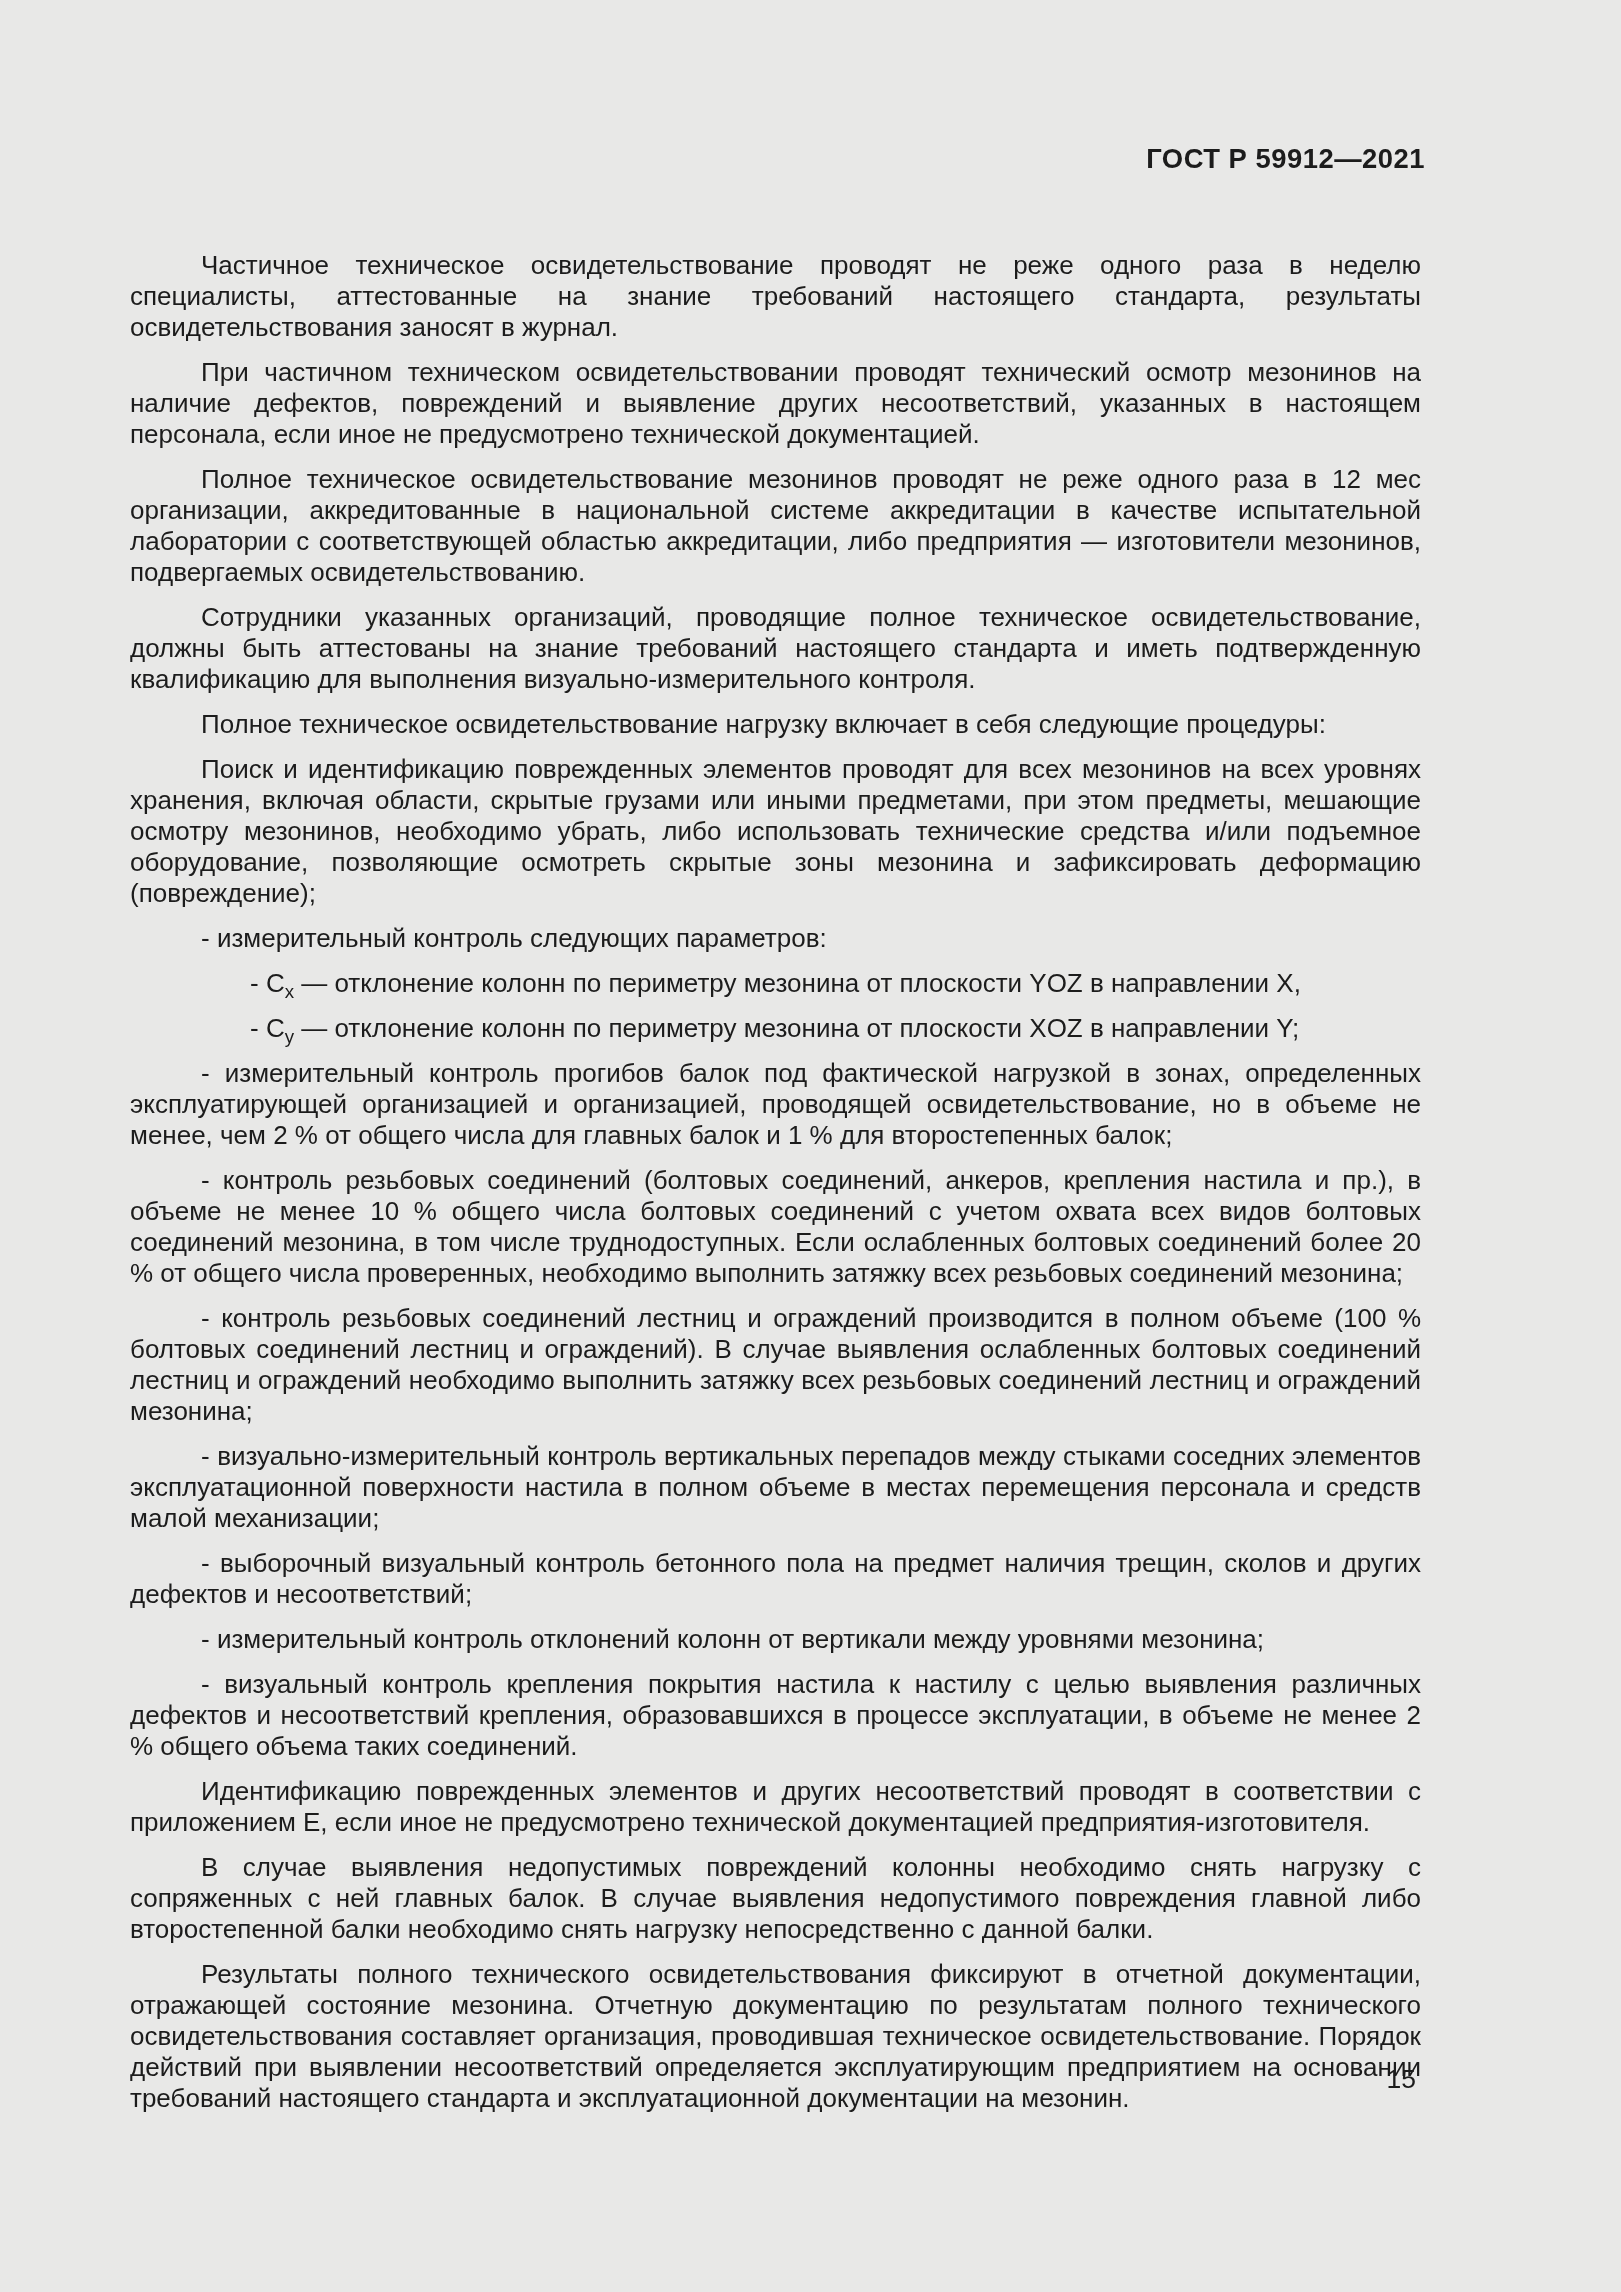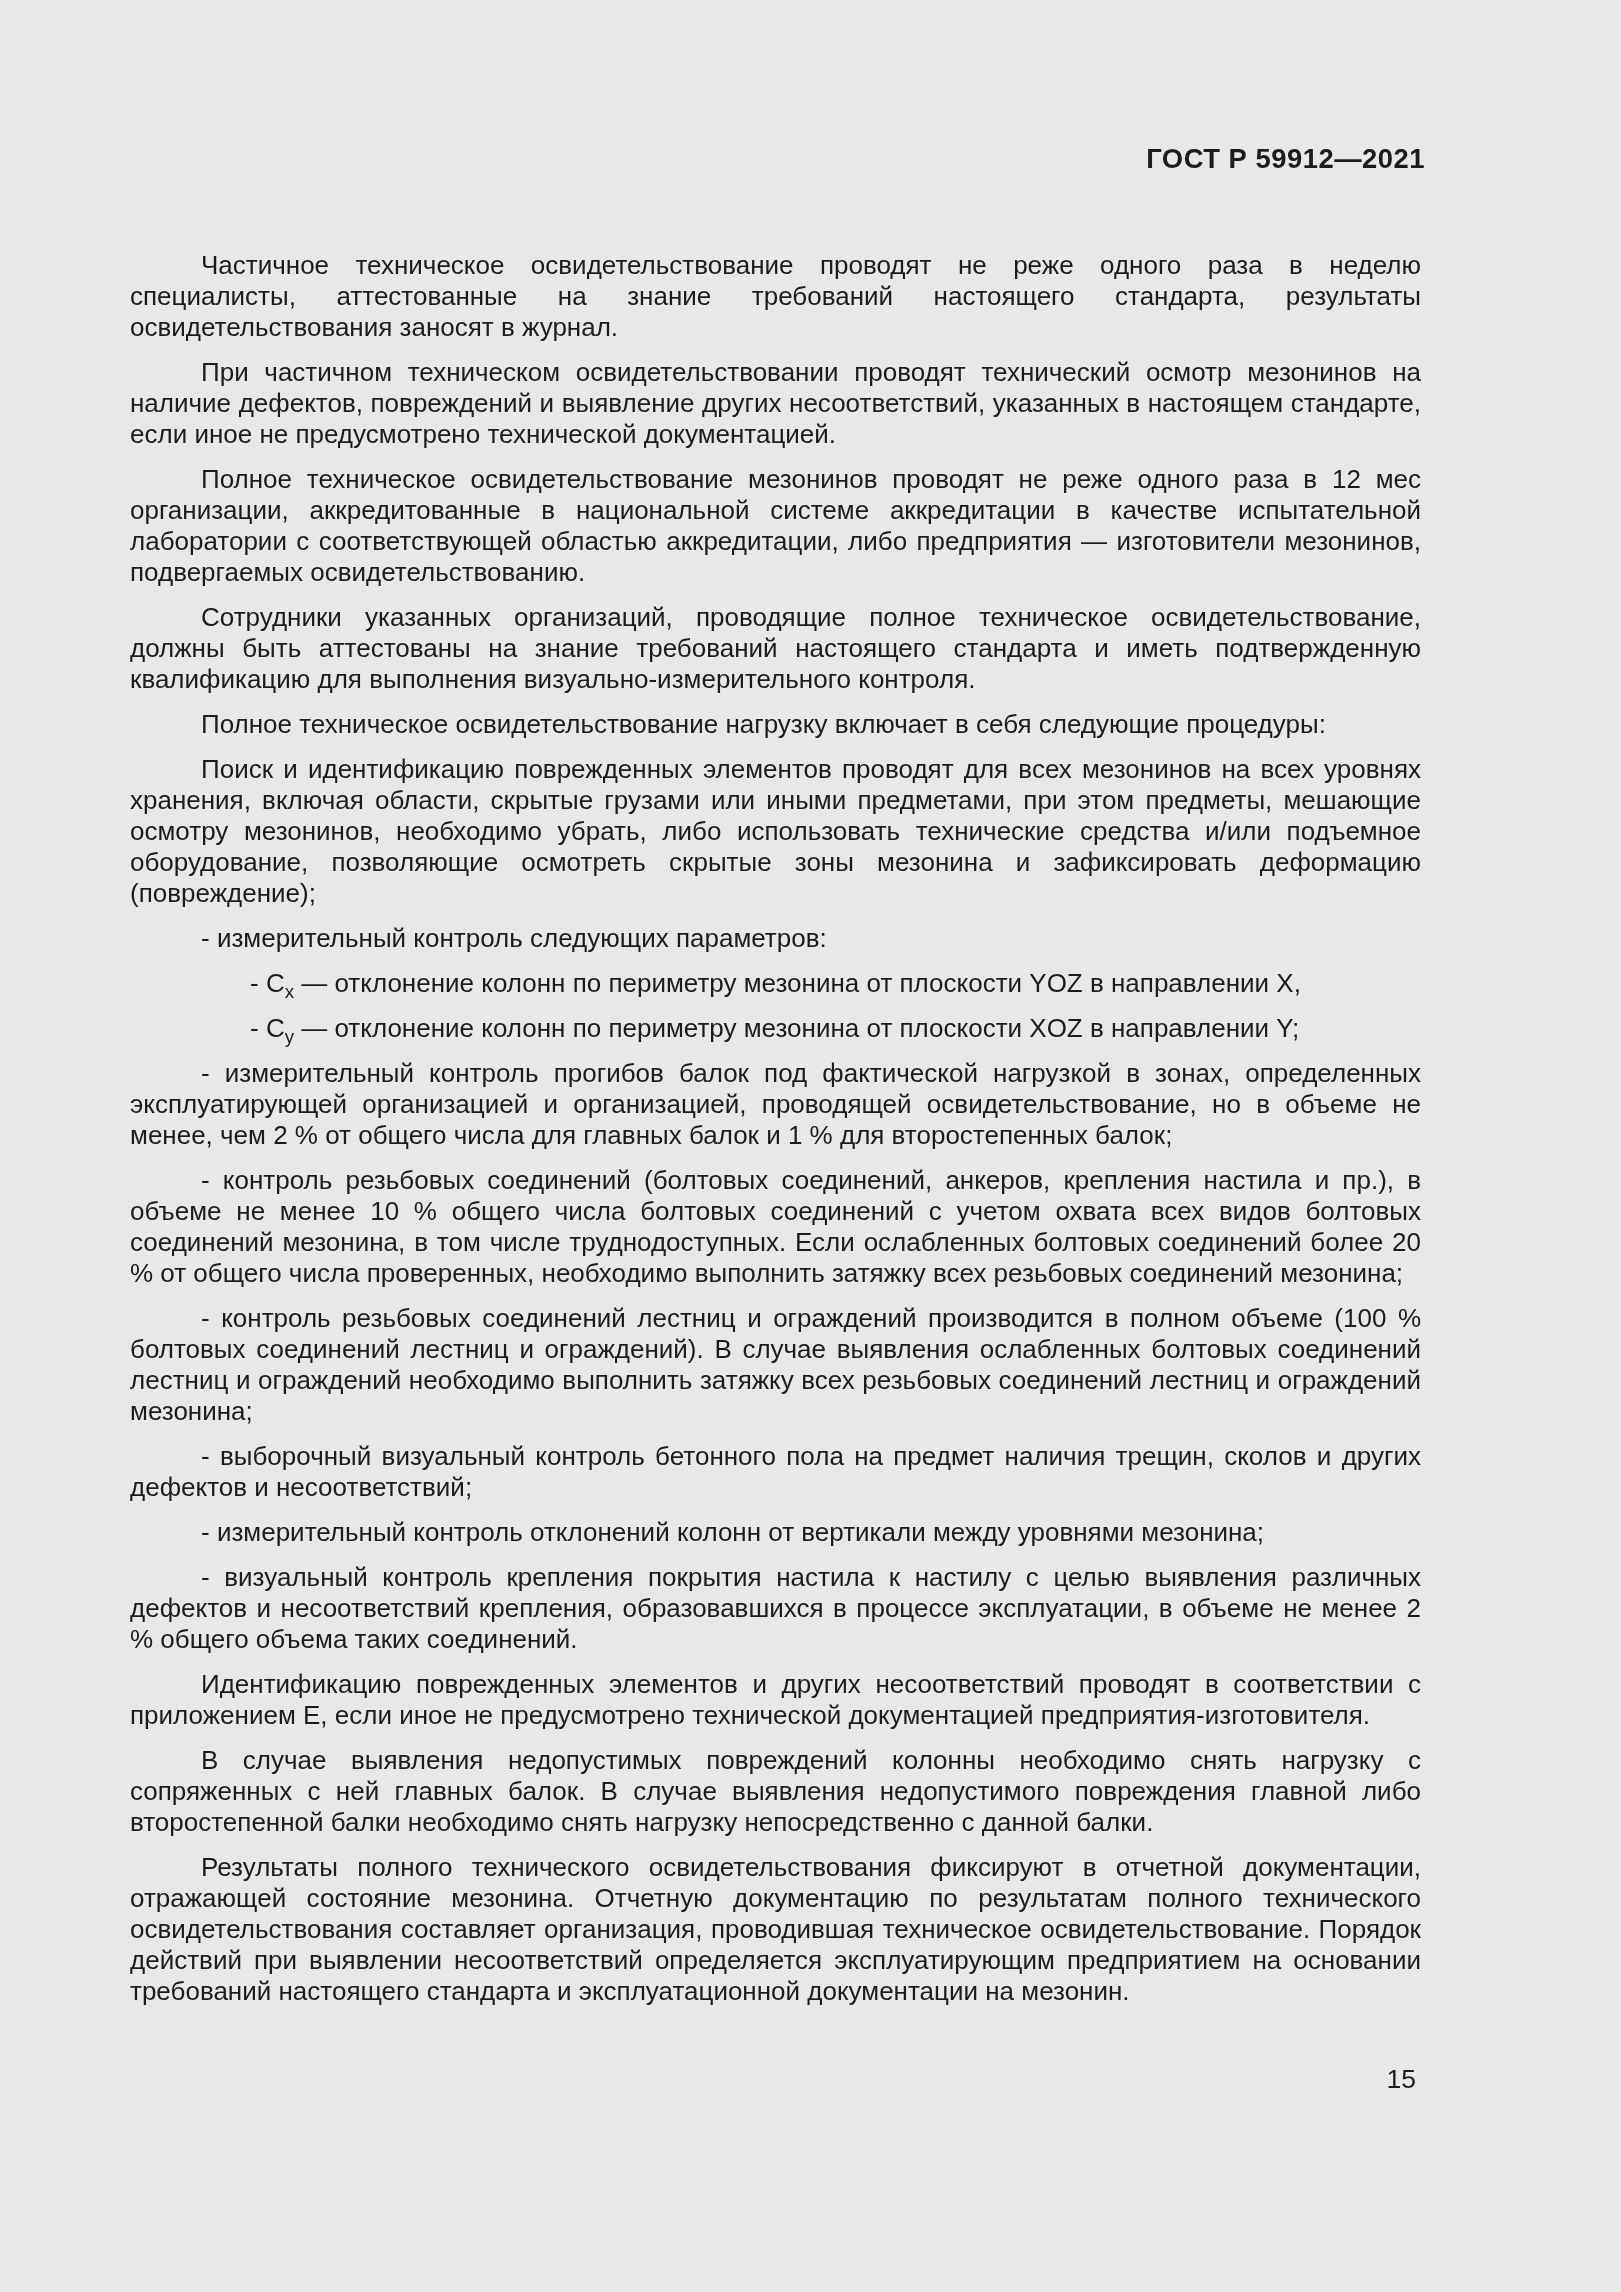--- a/index.html
+++ b/index.html
@@ -63,31 +63,32 @@
 </style>
 </head>
 <body>
 
 <div class="page">
 
   <div class="doc-header">ГОСТ Р 59912—2021</div>
 
   <div class="doc-body">
     <p>Частичное техническое освидетельствование проводят не реже одного раза в неделю специалисты, аттестованные на знание требований настоящего стандарта, результаты освидетельствования заносят в журнал.</p>
-    <p>При частичном техническом освидетельствовании проводят технический осмотр мезонинов на наличие дефектов, повреждений и выявление других несоответствий, указанных в настоящем стандарте, если иное не предусмотрено технической документацией.</p>
+    <p>При частичном техническом освидетельствовании проводят технический осмотр мезонинов на наличие дефектов, повреждений и выявление других несоответствий, указанных в настоящем персонала, если иное не предусмотрено технической документацией.</p>
     <p>Полное техническое освидетельствование мезонинов проводят не реже одного раза в 12 мес организации, аккредитованные в национальной системе аккредитации в качестве испытательной лаборатории с соответствующей областью аккредитации, либо предприятия — изготовители мезонинов, подвергаемых освидетельствованию.</p>
     <p>Сотрудники указанных организаций, проводящие полное техническое освидетельствование, должны быть аттестованы на знание требований настоящего стандарта и иметь подтвержденную квалификацию для выполнения визуально-измерительного контроля.</p>
     <p>Полное техническое освидетельствование нагрузку включает в себя следующие процедуры:</p>
     <p>Поиск и идентификацию поврежденных элементов проводят для всех мезонинов на всех уровнях хранения, включая области, скрытые грузами или иными предметами, при этом предметы, мешающие осмотру мезонинов, необходимо убрать, либо использовать технические средства и/или подъемное оборудование, позволяющие осмотреть скрытые зоны мезонина и зафиксировать деформацию (повреждение);</p>
     <p>- измерительный контроль следующих параметров:</p>
     <p class="deep-indent"><span>- C</span><sub>x</sub><span> — отклонение колонн по периметру мезонина от плоскости YOZ в направлении X,</span></p>
     <p class="deep-indent"><span>- C</span><sub>y</sub><span> — отклонение колонн по периметру мезонина от плоскости XOZ в направлении Y;</span></p>
     <p>- измерительный контроль прогибов балок под фактической нагрузкой в зонах, определенных эксплуатирующей организацией и организацией, проводящей освидетельствование, но в объеме не менее, чем 2 % от общего числа для главных балок и 1 % для второстепенных балок;</p>
     <p>- контроль резьбовых соединений (болтовых соединений, анкеров, крепления настила и пр.), в объеме не менее 10 % общего числа болтовых соединений с учетом охвата всех видов болтовых соединений мезонина, в том числе труднодоступных. Если ослабленных болтовых соединений более 20 % от общего числа проверенных, необходимо выполнить затяжку всех резьбовых соединений мезонина;</p>
     <p>- контроль резьбовых соединений лестниц и ограждений производится в полном объеме (100 % болтовых соединений лестниц и ограждений). В случае выявления ослабленных болтовых соединений лестниц и ограждений необходимо выполнить затяжку всех резьбовых соединений лестниц и ограждений мезонина;</p>
+    <p>- визуально-измерительный контроль вертикальных перепадов между стыками соседних элементов эксплуатационной поверхности настила в полном объеме в местах перемещения персонала и средств малой механизации;</p>
     <p>- выборочный визуальный контроль бетонного пола на предмет наличия трещин, сколов и других дефектов и несоответствий;</p>
     <p>- измерительный контроль отклонений колонн от вертикали между уровнями мезонина;</p>
     <p>- визуальный контроль крепления покрытия настила к настилу с целью выявления различных дефектов и несоответствий крепления, образовавшихся в процессе эксплуатации, в объеме не менее 2 % общего объема таких соединений.</p>
     <p>Идентификацию поврежденных элементов и других несоответствий проводят в соответствии с приложением Е, если иное не предусмотрено технической документацией предприятия-изготовителя.</p>
     <p>В случае выявления недопустимых повреждений колонны необходимо снять нагрузку с сопряженных с ней главных балок. В случае выявления недопустимого повреждения главной либо второстепенной балки необходимо снять нагрузку непосредственно с данной балки.</p>
     <p>Результаты полного технического освидетельствования фиксируют в отчетной документации, отражающей состояние мезонина. Отчетную документацию по результатам полного технического освидетельствования составляет организация, проводившая техническое освидетельствование. Порядок действий при выявлении несоответствий определяется эксплуатирующим предприятием на основании требований настоящего стандарта и эксплуатационной документации на мезонин.</p>
   </div>
 
   <div class="page-number">15</div>
 

